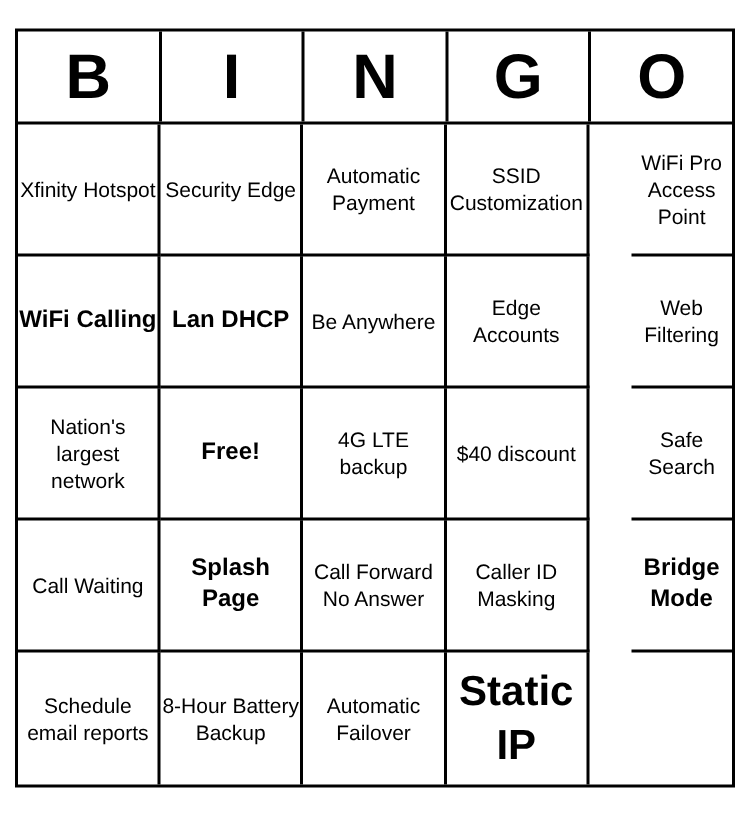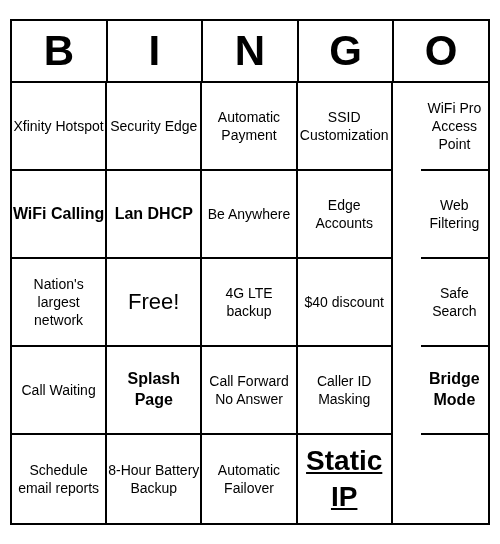--- a/index.html
+++ b/index.html
@@ -49,22 +49,22 @@
       line-height: 1.3;
     }
     .bingo-cell:nth-child(5n) {
       border-right: none;
       margin-left: 28px;
     }
     .bingo-cell:nth-child(n+21) {
       border-bottom: none;
     }
     .bingo-cell.free {
-      font-size: 22px;
-      font-weight: normal;
+      font-size: 16px;
+      font-weight: bold;
     }
     .bingo-cell.large-text {
       font-size: 16px;
       font-weight: bold;
     }
     .bingo-cell.small-text {
       font-size: 14px;
     }
   </style>
 </head>
@@ -97,15 +97,15 @@
       <div class="bingo-cell">$40 discount</div>
       <div class="bingo-cell">Safe Search</div>
       <div class="bingo-cell">Call Waiting</div>
       <div class="bingo-cell large-text">Splash Page</div>
       <div class="bingo-cell small-text">Call Forward No Answer</div>
       <div class="bingo-cell">Caller ID Masking</div>
       <div class="bingo-cell large-text">Bridge Mode</div>
       <div class="bingo-cell">Schedule email reports</div>
       <div class="bingo-cell">8-Hour Battery Backup</div>
       <div class="bingo-cell">Automatic Failover</div>
-      <div class="bingo-cell" style="font-size: 28px; font-weight: bold; text-decoration: underline;">Static IP</div>
+      <div class="bingo-cell" style="font-size: 28px; font-weight: bold;">Static IP</div>
     </div>
 </div>
 
 </body></html>

